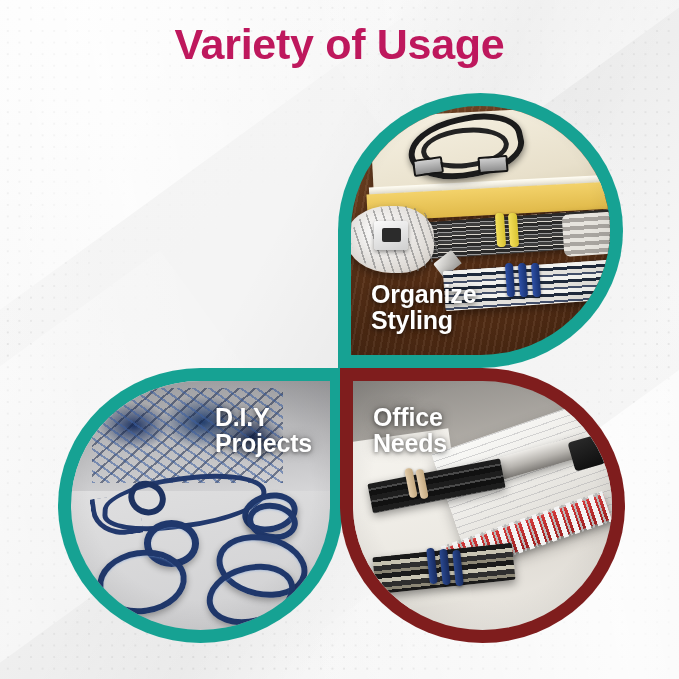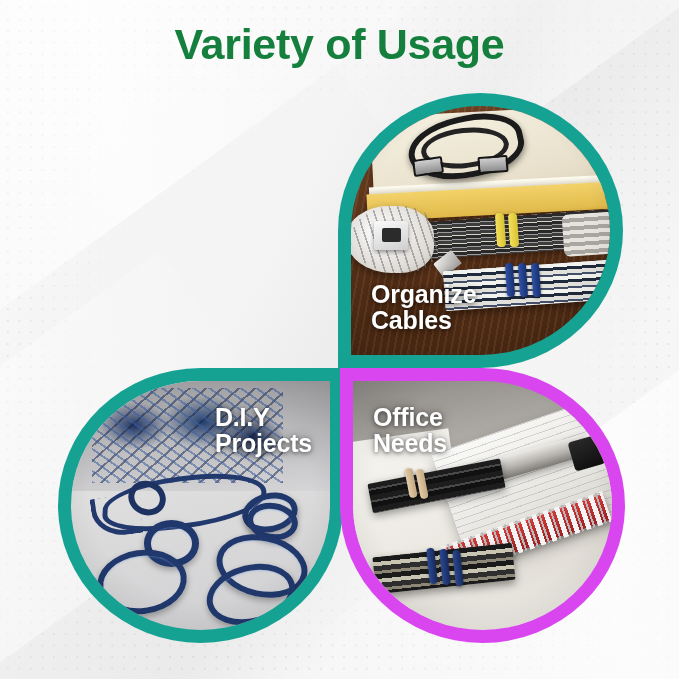--- a/index.html
+++ b/index.html
@@ -45,21 +45,21 @@
     background:linear-gradient(118deg, rgba(0,0,0,0) 0%, rgba(0,0,0,0) 38%, rgba(0,0,0,.035) 52%, rgba(0,0,0,0) 66%, rgba(0,0,0,0) 100%);
   }
 
   
   .title{
     position:absolute;left:0;right:0;top:22px;
     text-align:center;
     font-size:43px;
     font-weight:bold;
     letter-spacing:-0.3px;
-    color:#15803d;
+    color:#be185d;
     line-height:1.05;
     white-space:nowrap;
   }
 
   
   .grid{position:absolute;left:0;top:88px;width:679px;height:570px;}
 
   .panel{position:absolute;width:285px;height:275px;}
   .p1{left:62px;  top:5px;}
   .p2{left:338px; top:5px;}
@@ -68,21 +68,21 @@
 
   
   .ring{
     position:absolute;inset:0;
     padding:13px;                     
     box-sizing:border-box;
   }
   .p1 .ring{border-radius:50% 50% 0 50%;background:#f3941d;}
   .p2 .ring{border-radius:50% 50% 50% 0;background:#16a293;}
   .p3 .ring{border-radius:50% 0 50% 50%;background:#16a293;}
-  .p4 .ring{border-radius:0 50% 50% 50%;background:#d946ef;}
+  .p4 .ring{border-radius:0 50% 50% 50%;background:#7f1d1d;}
 
   .photo{
     position:relative;width:100%;height:100%;
     overflow:hidden;box-sizing:border-box;
   }
   .p1 .photo{border-radius:50% 50% 0 50%;}
   .p2 .photo{border-radius:50% 50% 50% 0;}
   .p3 .photo{border-radius:50% 0 50% 50%;}
   .p4 .photo{border-radius:0 50% 50% 50%;}
 
@@ -457,21 +457,21 @@
             <div class="white-cable-lines"></div>
             <div class="mag-brick"></div>
             <div class="pen-tip"></div>
             <div class="pens"></div>
             <div class="band-b bb1"></div>
             <div class="band-b bb2"></div>
             <div class="band-b bb3"></div>
           </div>
           <div class="photo-vig"></div>
           <div class="caption cap-left">Organize
-Cables</div>
+Styling</div>
         </div>
       </div>
     </div>
 
     <div class="panel p3">
       <div class="ring">
         <div class="photo">
           <div class="photo-art">
             <div class="p3bg"></div>
             <div class="p3top"></div>

